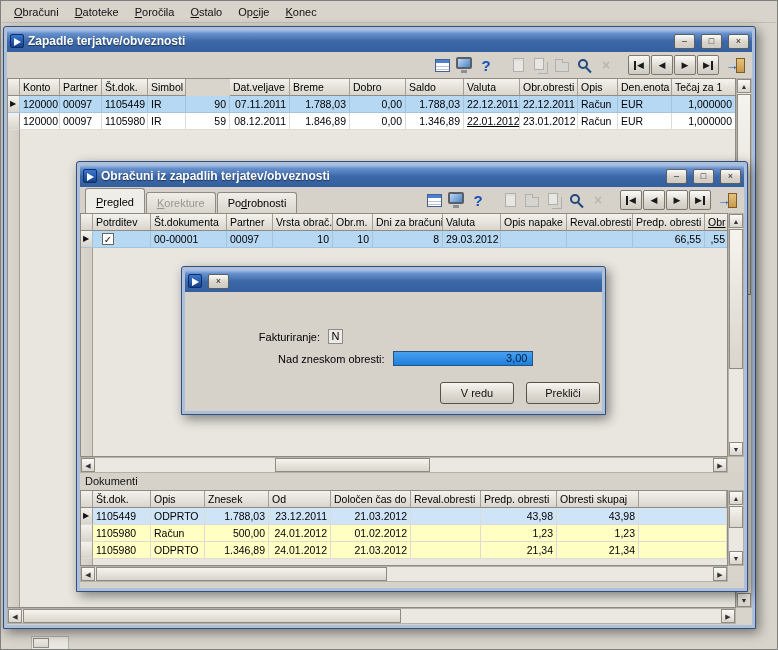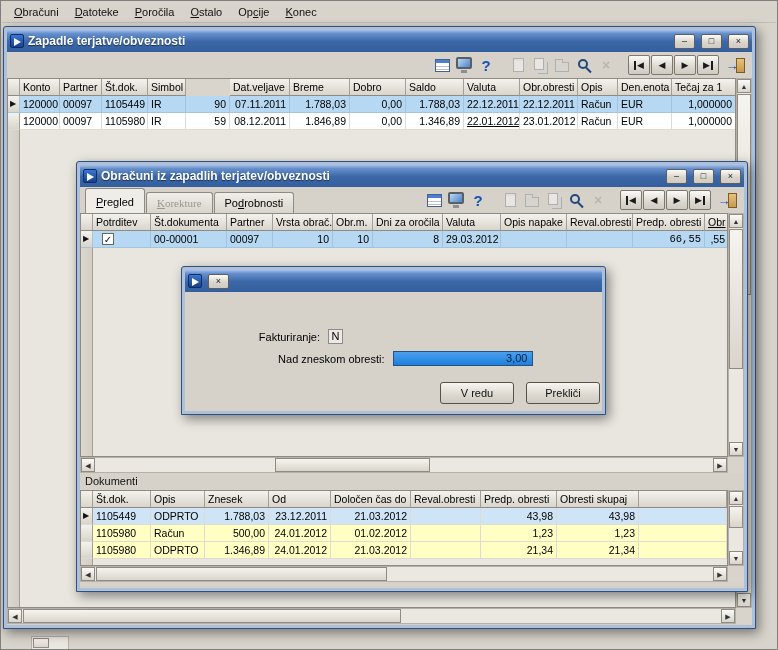--- a/index.html
+++ b/index.html
@@ -27,21 +27,21 @@
   .tb-flex{flex:1;}
   .tb-gap{width:10px;flex:0 0 10px;}
   .tbtn{width:22px;height:22px;display:flex;align-items:center;justify-content:center;flex:0 0 22px;}
   .tbtn.dis{opacity:.45;filter:grayscale(1);}
   .nbtn{width:22px;height:20px;margin-left:1px;display:flex;align-items:center;justify-content:center;background:linear-gradient(#fbfaf7,#dcd8cf 60%,#cfcbc2);border:1px solid #7c786f;border-radius:2px;font-size:9px;color:#1a1a1a;flex:0 0 22px;}
   .nbtn span{line-height:1;}
   .bar-l{border-left:2px solid #1a1a1a;padding-left:1px;}
   .bar-r{border-right:2px solid #1a1a1a;padding-right:1px;}
   .tab{height:21px;padding:4px 10px 0;border:1px solid #8f8b82;border-bottom:none;border-radius:3px 3px 0 0;background:linear-gradient(#f0eee9,#d9d5cc);margin-right:1px;align-self:flex-end;}
   .tab.active{background:#efede8;height:25px;padding-top:7px;}
-  .tab.disabled{color:#9a968e;font-family:Liberation Serif, serif;}
+  .tab.disabled{color:#9a968e;}
   .tab u{text-decoration:underline;}
 
   
   .ic-help{color:#1550b8;font-weight:bold;font-size:15px;line-height:1;}
   .ic-x{color:#9a968e;font-weight:bold;font-size:14px;line-height:1;}
   .ic-table{width:15px;height:13px;border:1px solid #46628c;background:#fff;position:relative;}
   .ic-table::before{content:"";position:absolute;left:0;right:0;top:0;height:3px;background:#4a7fd2;}
   .ic-table::after{content:"";position:absolute;left:0;right:0;top:6px;height:1px;background:#b9c2d2;box-shadow:0 3px 0 #b9c2d2;}
   .ic-monitor{width:16px;height:12px;border:2px solid #5a5f66;border-radius:2px;background:linear-gradient(135deg,#bcd7f2,#4b84c8);position:relative;margin-bottom:4px;}
   .ic-monitor::after{content:"";position:absolute;left:3px;bottom:-6px;width:6px;height:3px;background:#8a8f96;}
@@ -315,39 +315,39 @@
     </div>
 
     <div class="grid" id="calc-grid" style="left:3px;top:51px;right:19px;height:244px;">
         <div class="g-r g-head">
           <div class="g-hc g-mk"></div>
           <div class="g-hc" style="width: 58px;">Potrditev</div>
           <div class="g-hc" style="width: 76px;">Št.dokumenta</div>
           <div class="g-hc" style="width: 46px;">Partner</div>
           <div class="g-hc" style="width: 60px;">Vrsta obrač.</div>
           <div class="g-hc" style="width: 40px;">Obr.m.</div>
-          <div class="g-hc" style="width: 70px;">Dni za oročila</div>
+          <div class="g-hc" style="width: 70px;">Dni za bračuni</div>
           <div class="g-hc" style="width: 58px;">Valuta</div>
           <div class="g-hc" style="width: 66px;">Opis napake</div>
           <div class="g-hc" style="width: 66px;">Reval.obresti</div>
           <div class="g-hc" style="width: 72px;">Predp. obresti</div>
           <div class="g-hc" style="width: 24px; text-decoration: underline;">Obr</div>
         </div>
         <div class="g-r sel">
           <div class="g-c g-mk"><span class="rowmark">▶</span></div>
           <div class="g-c a-l" style="width: 58px;"><span class="cbx"><span>✓</span></span></div>
           <div class="g-c a-l" style="width: 76px;">00-00001</div>
           <div class="g-c a-l" style="width: 46px;">00097</div>
           <div class="g-c a-r" style="width: 60px;">10</div>
           <div class="g-c a-r" style="width: 40px;">10</div>
           <div class="g-c a-r" style="width: 70px;">8</div>
           <div class="g-c a-r" style="width: 58px;">29.03.2012</div>
           <div class="g-c a-l" style="width: 66px;"></div>
           <div class="g-c a-r" style="width: 66px;"></div>
-          <div class="g-c a-r" style="width: 72px; font-family: Liberation Mono, monospace;">66,55</div>
+          <div class="g-c a-r" style="width: 72px;">66,55</div>
           <div class="g-c a-r" style="width: 24px;">,55</div>
         </div>
         <div class="g-fill">
           <div class="g-mkstrip"></div>
         </div>
       </div>
 
     <div class="sb" style="right:3px;top:51px;width:16px;height:244px;">
       <span class="sb-btn" style="top:0;left:0;">
           <span class="sb-g">▲</span>

